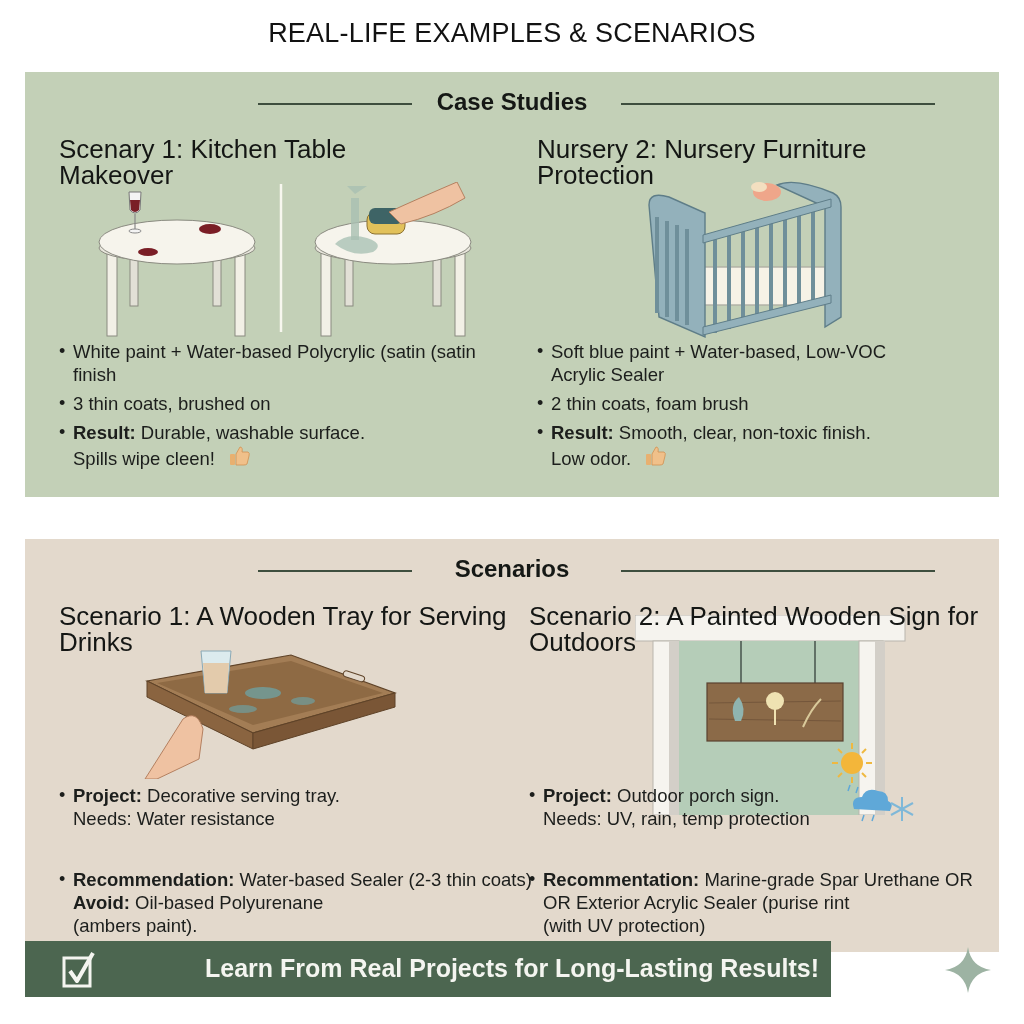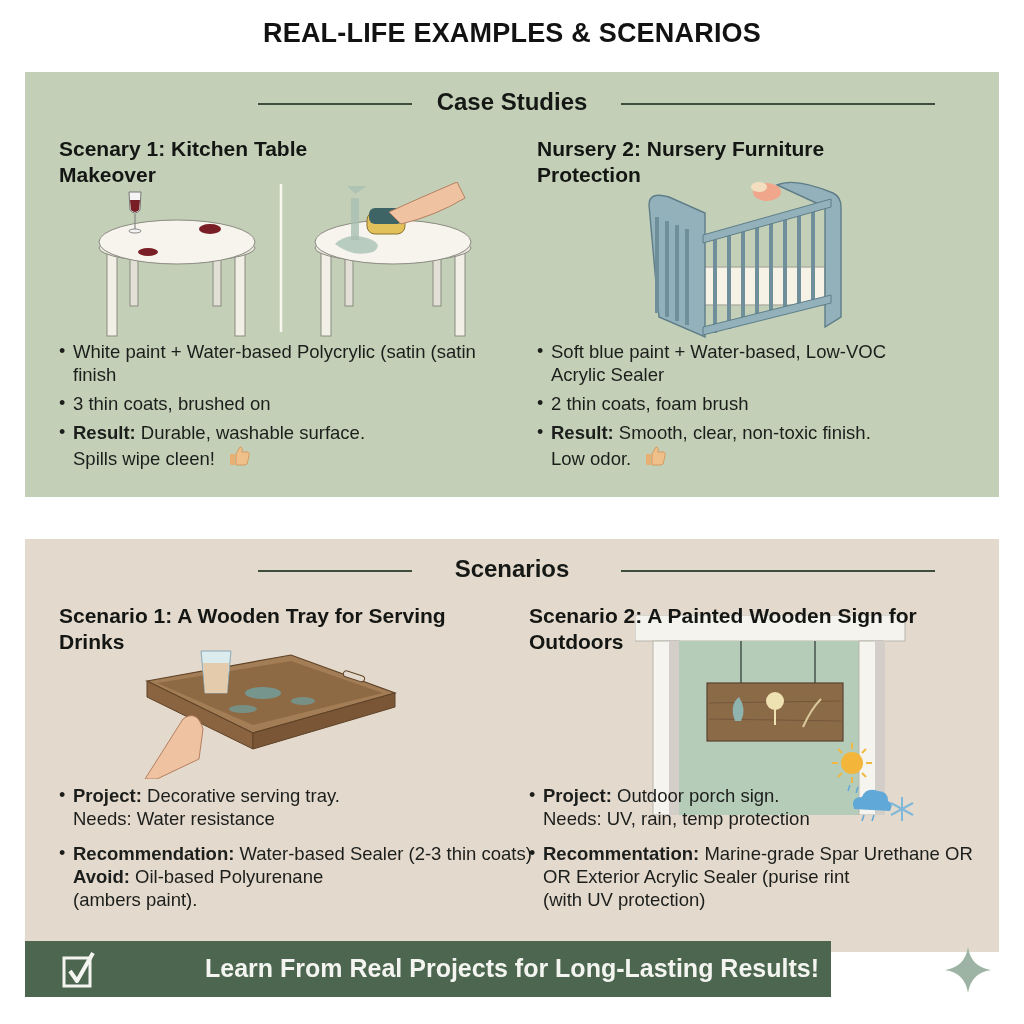--- a/index.html
+++ b/index.html
@@ -1,50 +1,50 @@
 <!DOCTYPE html>
 <html><head>
   <meta charset="utf-8">
   <style>
     * { box-sizing: border-box; margin: 0; padding: 0; }
     html, body { width: 1024px; height: 1024px; background: #ffffff; overflow: hidden; }
     body { position: relative; font-family: "Liberation Sans", "DejaVu Sans", sans-serif; color: #1c1f1c; }
 
     .main-title {
       position: absolute; left: 0; top: 18px; width: 1024px; text-align: center;
-      font-family: "Liberation Sans", sans-serif; font-weight: 700; font-size: 27px;
+      font-family: "Liberation Sans", sans-serif; font-weight: 400; font-size: 27px;
       letter-spacing: 0.2px; color: #121212;
     }
 
     .panel { position: absolute; left: 25px; width: 974px; }
     .panel-case { top: 72px; height: 425px; background: #c3d0b7; }
     .panel-scen { top: 539px; height: 413px; background: #e3d9cc; }
 
     .section-head {
       position: absolute; left: 0; width: 974px; height: 36px;
     }
     .section-head .rule {
       position: absolute; top: 17px; height: 2px; background: #3e4e3e;
     }
     .section-head .label {
       position: absolute; left: 0; width: 974px; top: 2px; text-align: center;
       font-weight: 700; font-size: 24px; color: #151815;
     }
 
     .col { position: absolute; }
     .card-title {
-      font-weight: 700; font-size: 21px; line-height: 26px; color: #141614;
+      font-weight: 400; font-size: 26px; line-height: 26px; color: #141614;
     }
     .bullets { position: absolute; list-style: none; font-size: 18.5px; line-height: 23px; color: #1c1e1c; }
     .bullets li { position: relative; padding-left: 14px; margin-bottom: 6px; }
     .bullets li::before {
       content: "•"; position: absolute; left: 0; top: 0; font-size: 18px;
     }
     .bullets b { font-weight: 700; }
-    .gap-li { margin-top: 12px; }
+    .gap-li { margin-top: 38px; }
 
     .thumb {
       display: inline-block; vertical-align: -3px; margin-left: 8px;
       width: 24px; height: 24px;
     }
 
     .illus { position: absolute; }
 
     .banner {
       position: absolute; left: 25px; top: 941px; width: 806px; height: 56px;

